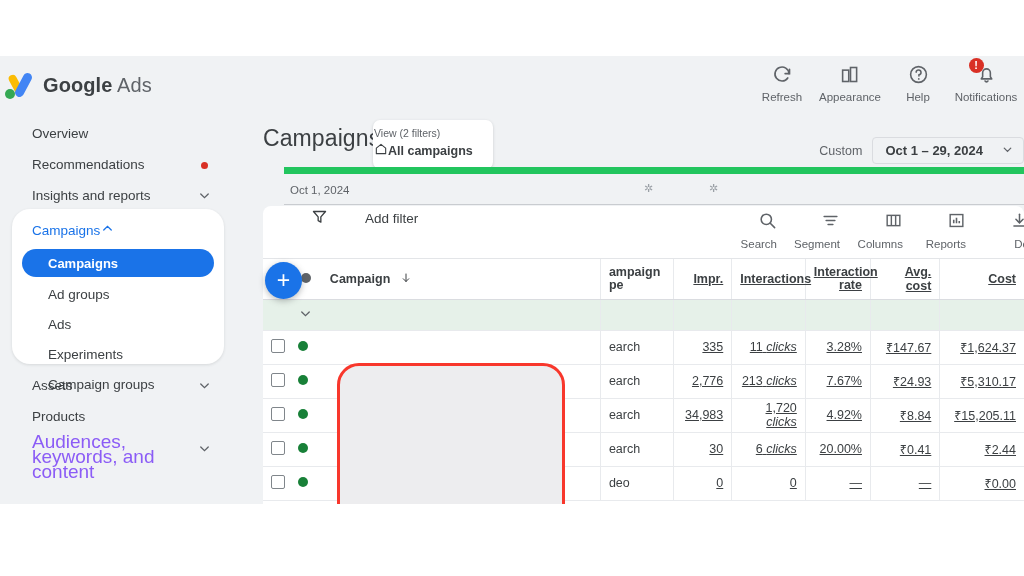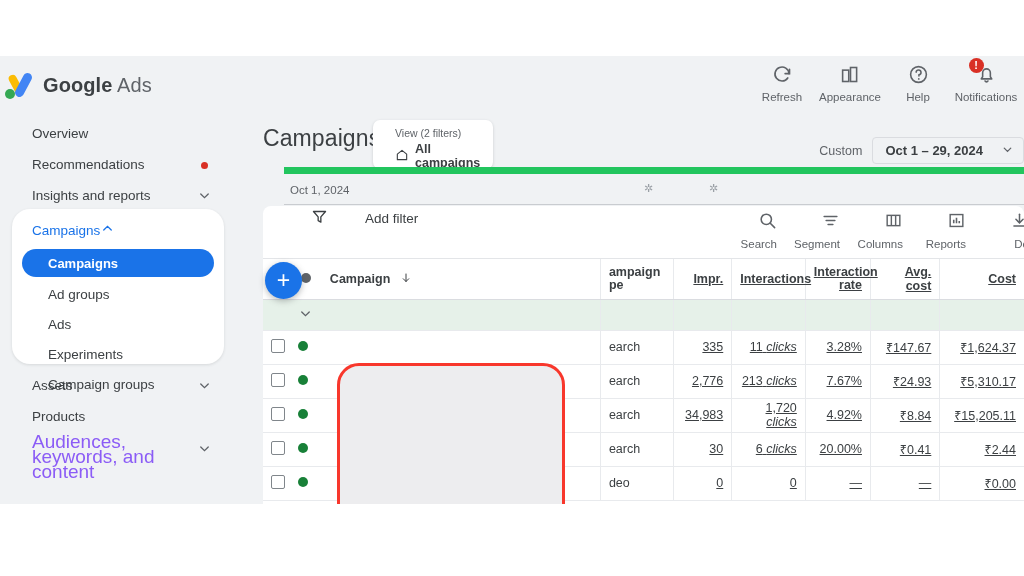--- a/index.html
+++ b/index.html
@@ -148,26 +148,26 @@
   }
   .page-title {
     position: absolute; left: 31px; top: 7px;
     font-size: 23px; color: #3c4043; letter-spacing: .1px;
   }
   .view-card {
     position: absolute; left: 141px; top: 2px;
     width: 120px; height: 49px;
     background: #ffffff; border-radius: 7px;
     box-shadow: 0 1px 3px rgba(60,64,67,.22);
-    padding: 7px 10px 0 22px;
+    padding: 7px 10px 0 1px;
   }
   .view-card .t1 { font-size: 10.5px; color: #5f6368; }
   .view-card .t2 {
     margin-top: 3px;
-    display: flex; align-items: center; gap: 6px;
+    display: flex; align-items: center; 
     font-size: 12.5px; font-weight: 700; color: #3c4043;
   }
   .daterange {
     position: absolute; right: 0px; top: 19px;
     display: flex; align-items: center; gap: 10px;
   }
   .daterange .custom { font-size: 12.5px; color: #5f6368; }
   .dr-btn {
     height: 27px; border: 1px solid #dadce0; border-radius: 4px;
     background: #f0f2f4;

